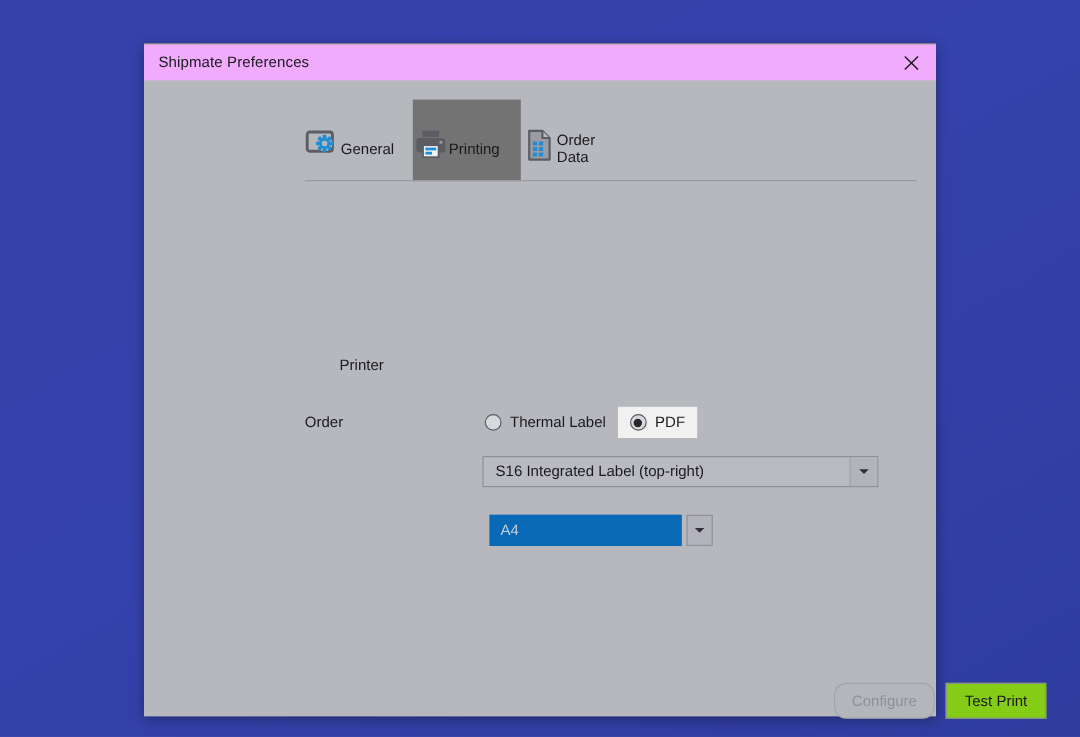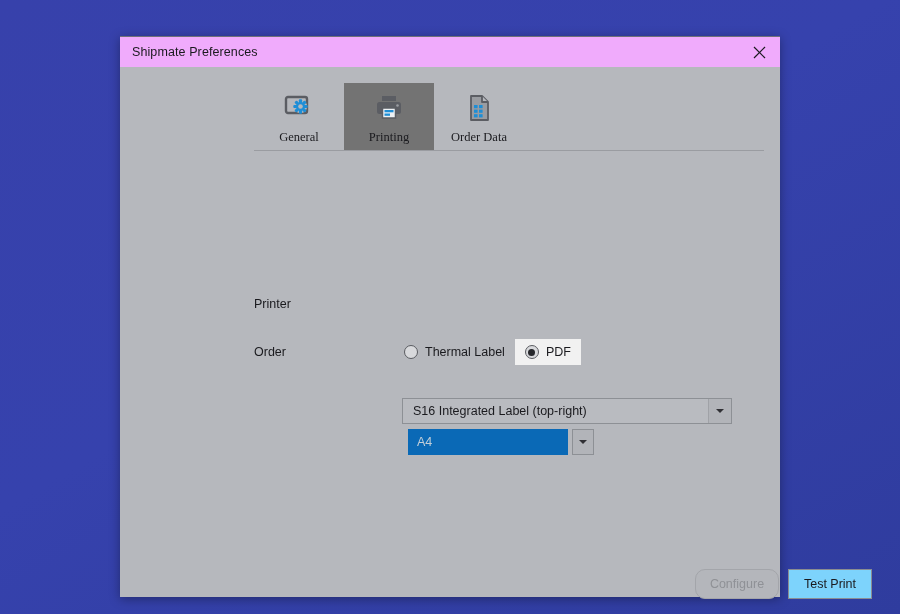--- a/index.html
+++ b/index.html
@@ -64,27 +64,26 @@
     height: 68px;
     margin-top: 16px;
     padding-left: 134px;
     display: flex;
     align-items: flex-end;
   }
   .tab {
     width: 90px;
     height: 68px;
     display: flex;
-    flex-direction: column;
+    flex-direction: row;
     align-items: center;
     justify-content: flex-start;
     padding-top: 8px;
     box-sizing: border-box;
     cursor: default;
-    font-family: Liberation Serif, serif;
   }
   .tab.active { background: #737373; }
   .tab-icon {
     height: 34px;
     display: flex;
     align-items: center;
     justify-content: center;
   }
   .tab-label {
     font-size: 12.5px;
@@ -197,21 +196,21 @@
     content: "";
     width: 7px; height: 7px;
     border-radius: 50%;
     background: #26272b;
   }
   .radio-label { font-size: 12.5px; color: #1a1a1e; }
 
   
   .btn {
     height: 30px;
-    background: #7dd3fc;
+    background: #84cc16;
     border: 1px solid #8a8d92;
     box-sizing: border-box;
     display: flex;
     align-items: center;
     justify-content: center;
     font-size: 12.5px;
     color: #1a1a1e;
     cursor: default;
   }
   .btn.disabled {
@@ -290,38 +289,38 @@
       </span>
       <span class="tab-label">Order Data</span>
     </div>
 
     <div id="tab-separator"></div>
   </div>
 
   <div id="form">
 
     <div class="row" style="left:134px; top:146px;">
-      <span class="field-label" style="width:140px;">Printer</span>
+      <span class="field-label" style="width:140px;margin-left:29px;">Printer</span>
     </div>
 
     <div class="row" style="left:134px; top:188px;">
       <span class="field-label" style="width:140px;">Order</span>
       <div class="radio-group">
         <div class="radio-item">
           <span class="radio-mark"></span>
           <span class="radio-label">Thermal Label</span>
         </div>
         <div class="radio-item selected">
           <span class="radio-mark on"></span>
           <span class="radio-label">PDF</span>
         </div>
       </div>
     </div>
 
-    <div class="row" style="left:282px; top:247px;">
+    <div class="row" style="left:282px; top:229px;">
       <div class="combo" style="width:330px;">
         <span class="combo-text">S16 Integrated Label (top-right)</span>
         <span class="combo-arrow">
             <i class="arrow-glyph"></i>
           </span>
       </div>
     </div>
 
     <div class="row" style="left:288px; top:278px;justify-content:flex-end;">
       <div class="combo focused">

